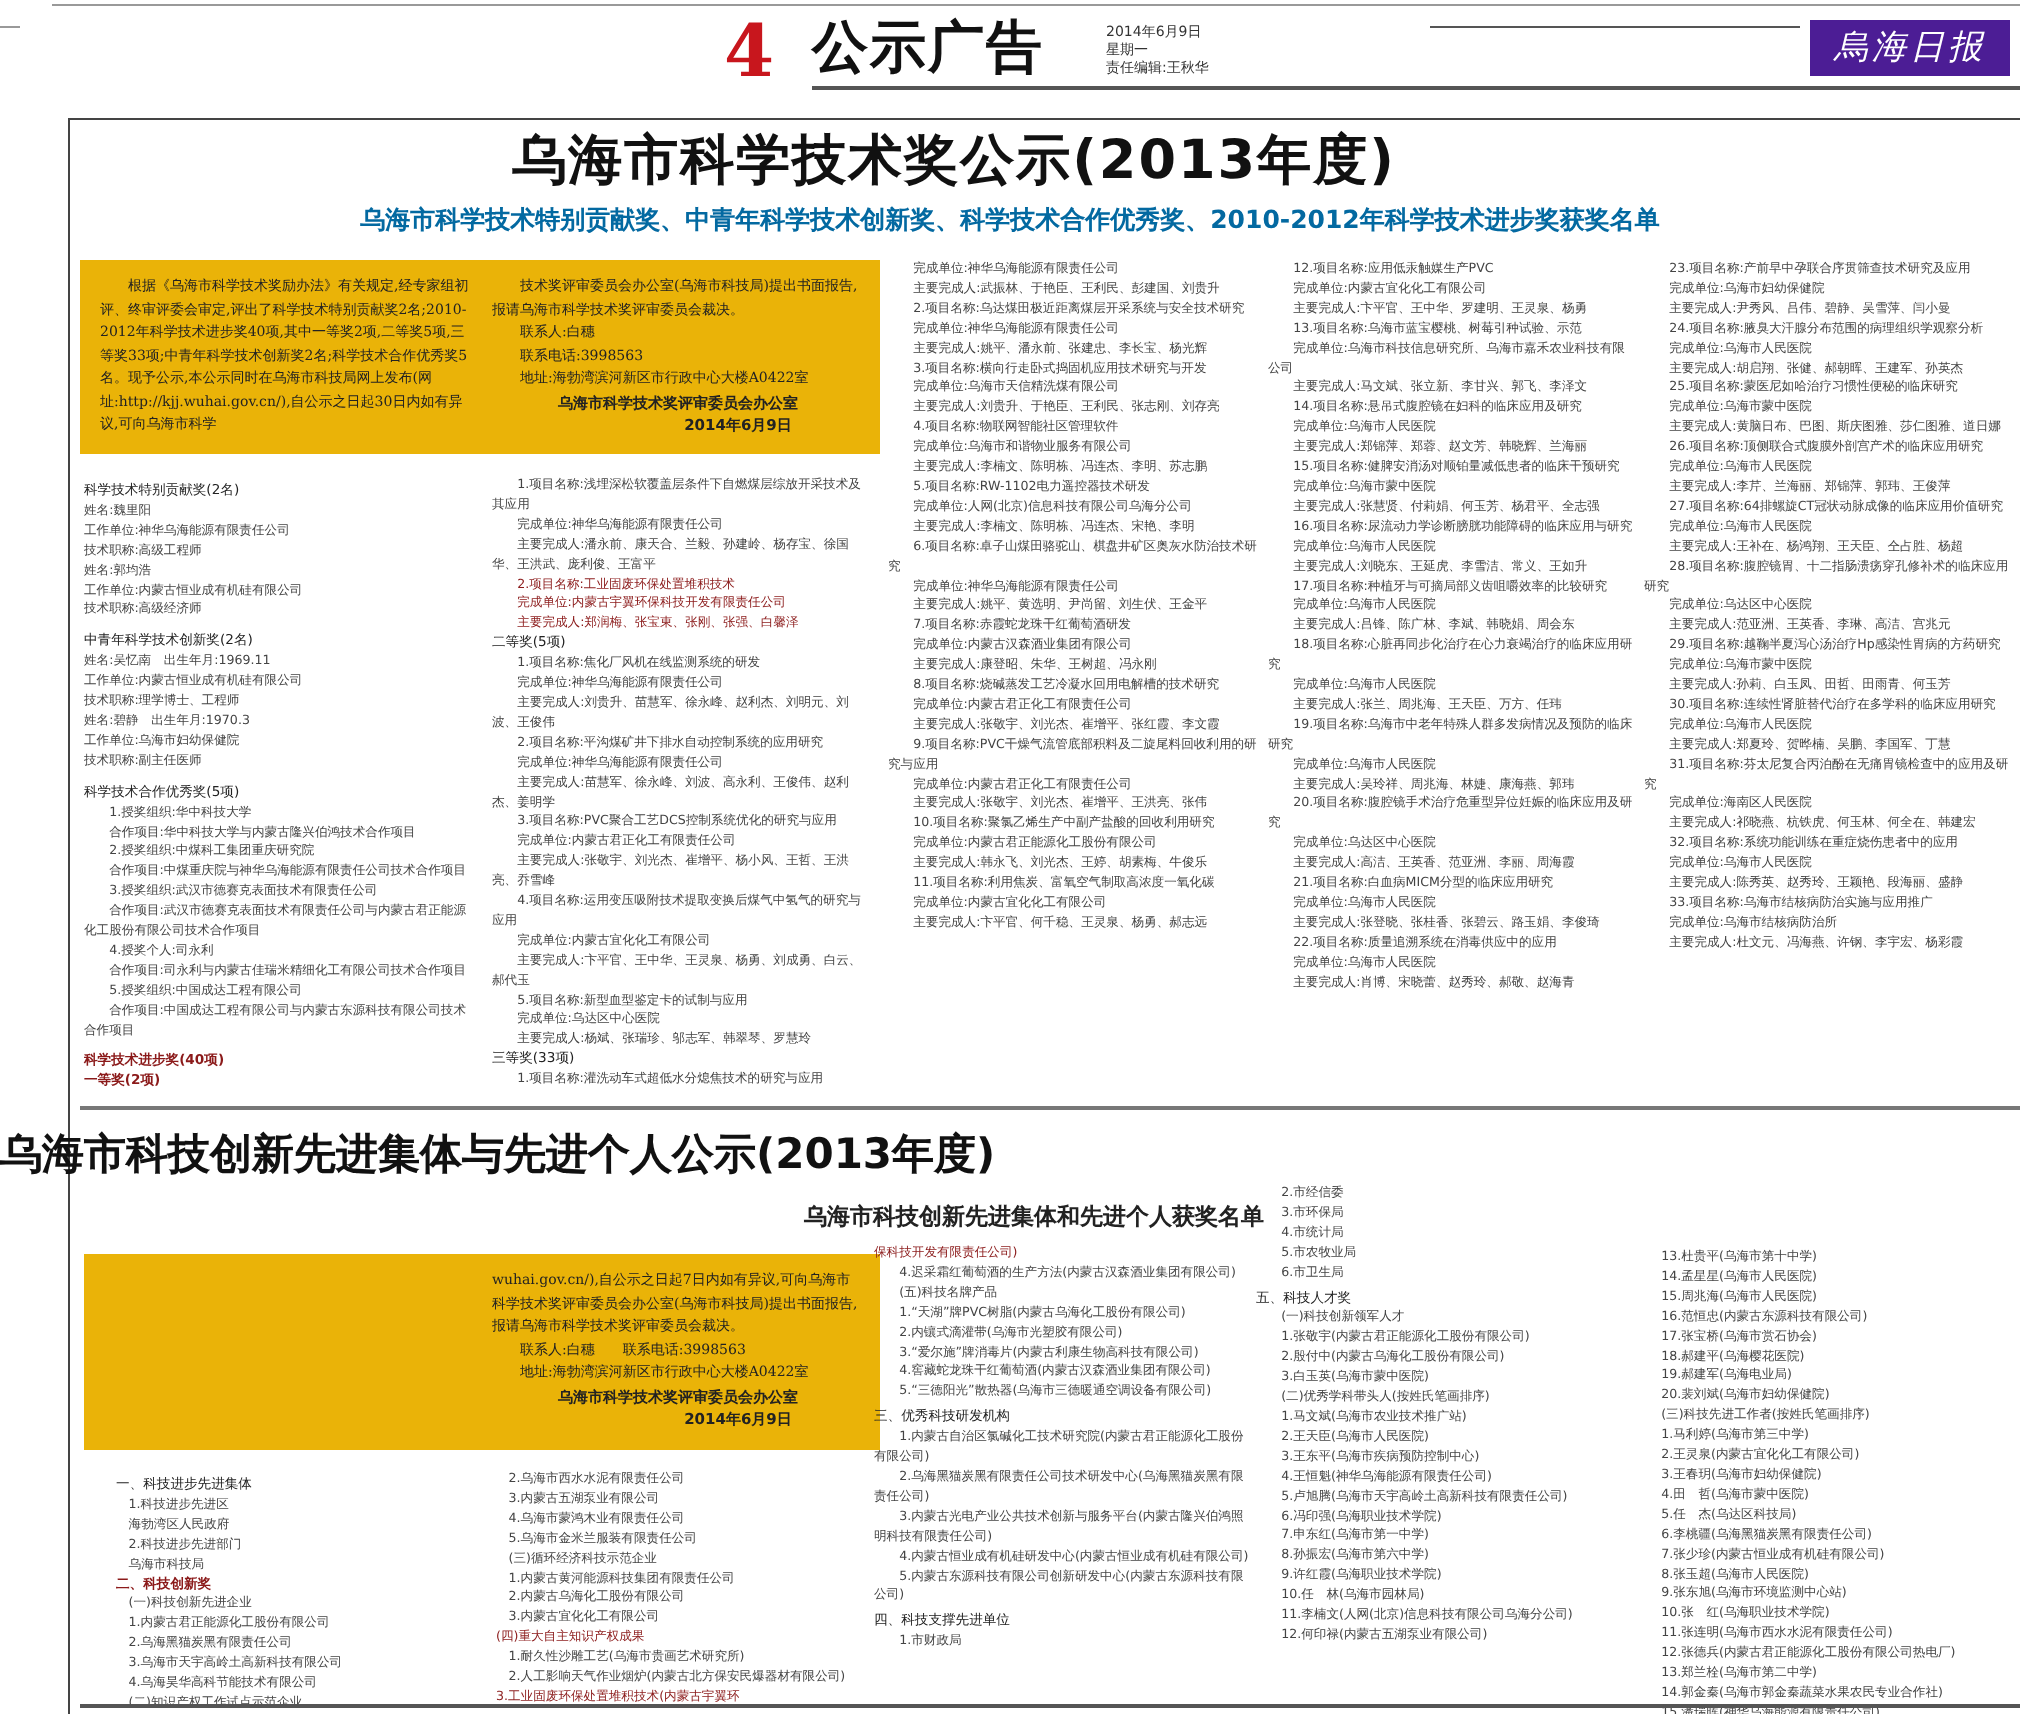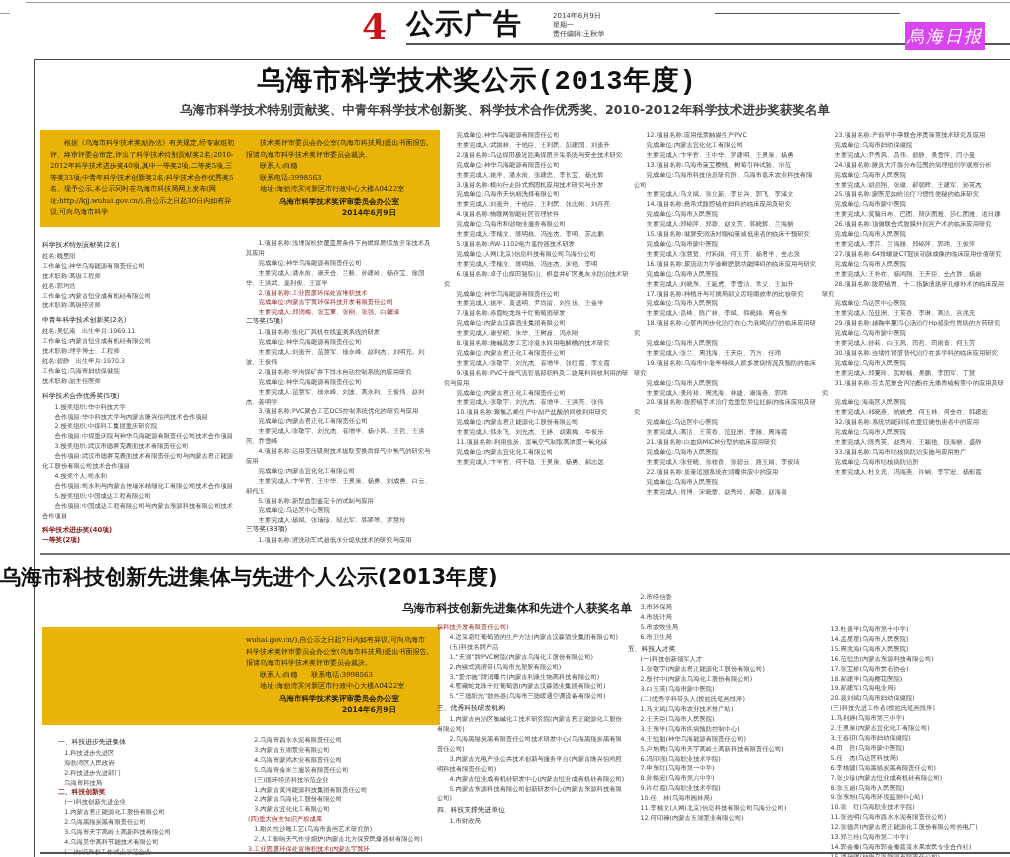--- a/index.html
+++ b/index.html
@@ -5,24 +5,24 @@
   * { box-sizing: border-box; margin: 0; padding: 0; }
   body { width: 1010px; height: 857px; background: #fff; font-family: "DejaVu Sans", sans-serif; color: #222; overflow: hidden; position: relative; }
   .masthead { position: absolute; left: 0; top: 0; width: 1010px; height: 50px; }
   .masthead .topline { position: absolute; left: 26px; top: 2px; width: 984px; height: 1px; background: #999; }
   .masthead .leftmark { position: absolute; left: 0; top: 13px; width: 10px; height: 1px; background: #999; }
   .page-num { position: absolute; left: 362px; top: 6px; font-family: "DejaVu Serif", serif; font-weight: bold; font-size: 36px; color: #c8161d; line-height: 40px; }
   .section-name { position: absolute; left: 406px; top: 8px; font-size: 28px; font-weight: bold; color: #111; letter-spacing: 1px; line-height: 32px; }
   .meta { position: absolute; left: 553px; top: 12px; font-size: 7px; line-height: 9px; color: #333; }
   .masthead .underline { position: absolute; left: 406px; top: 43px; width: 604px; height: 2px; background: #555; }
   .masthead .rline { position: absolute; left: 715px; top: 13px; width: 185px; height: 1px; background: #555; }
-  .logo { position: absolute; left: 905px; top: 10px; width: 80px; height: 28px; background: #d946ef; color: #fff; font-family: "DejaVu Serif", serif; font-size: 17px; font-style: italic; text-align: center; line-height: 28px; letter-spacing: 2px; margin-top: 12px; }
+  .logo { position: absolute; left: 905px; top: 10px; width: 100px; height: 28px; background: #4c1d95; color: #fff; font-family: "DejaVu Serif", serif; font-size: 17px; font-style: italic; text-align: center; line-height: 28px; letter-spacing: 2px; }
   .frame { position: absolute; left: 34px; top: 59px; width: 976px; height: 800px; border-left: 1px solid #444; border-top: 1px solid #444; }
-  .title1 { position: absolute; left: 0; top: 62px; width: 954px; text-align: center; font-size: 27px; font-weight: bold; color: #111; letter-spacing: 1px; font-family: Liberation Mono, monospace; }
-  .sub1 { position: absolute; left: 0; top: 102px; width: 1010px; text-align: center; font-size: 12.5px; font-weight: bold; color: #404040; }
+  .title1 { position: absolute; left: 0; top: 62px; width: 954px; text-align: center; font-size: 27px; font-weight: bold; color: #111; letter-spacing: 1px; }
+  .sub1 { position: absolute; left: 0; top: 102px; width: 1010px; text-align: center; font-size: 12.5px; font-weight: bold; color: #0369a1; }
   .notice { position: absolute; background: #eab308; padding: 8px 10px; font-family: "DejaVu Serif", serif; font-size: 7px; line-height: 11.5px; color: #222; }
   .notice .col { position: absolute; top: 8px; }
   .notice p { text-indent: 2em; }
   .notice .sign { font-family: "DejaVu Sans", sans-serif; font-weight: bold; text-align: center; font-size: 7.5px; }
   .textcol { position: absolute; font-size: 6.3px; line-height: 9.9px; color: #444; }
   .textcol .h { font-weight: normal; color: #222; font-size: 6.8px; margin-top: 3px; }
   .textcol .hr { font-weight: bold; color: #8b1a1a; font-size: 6.8px; }
   .textcol .red { color: #8b1a1a; }
   .textcol .ind { text-indent: 2em; }
   .textcol .ind1 { text-indent: 1em; }

